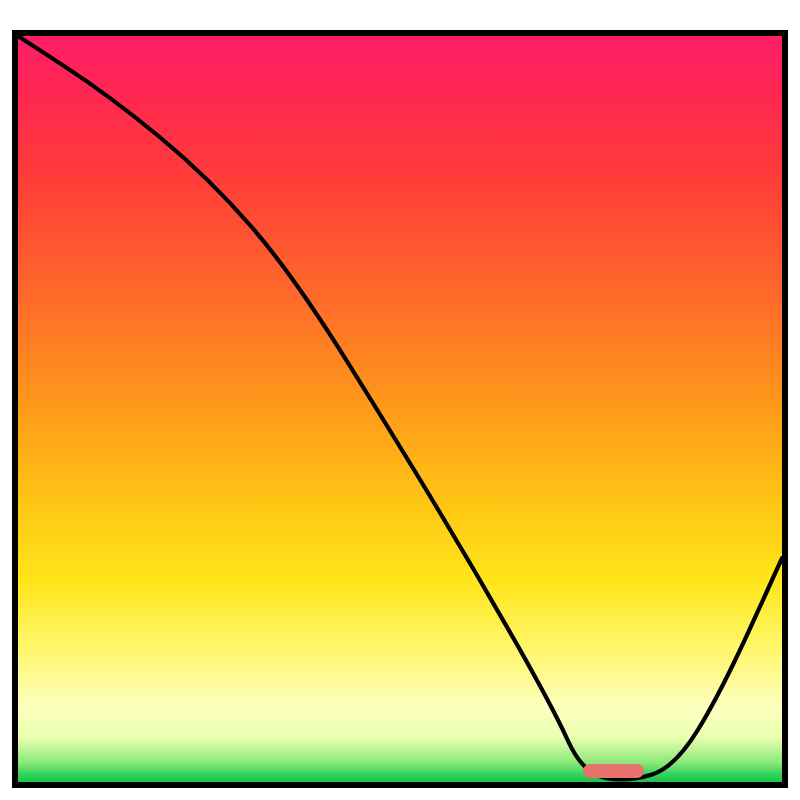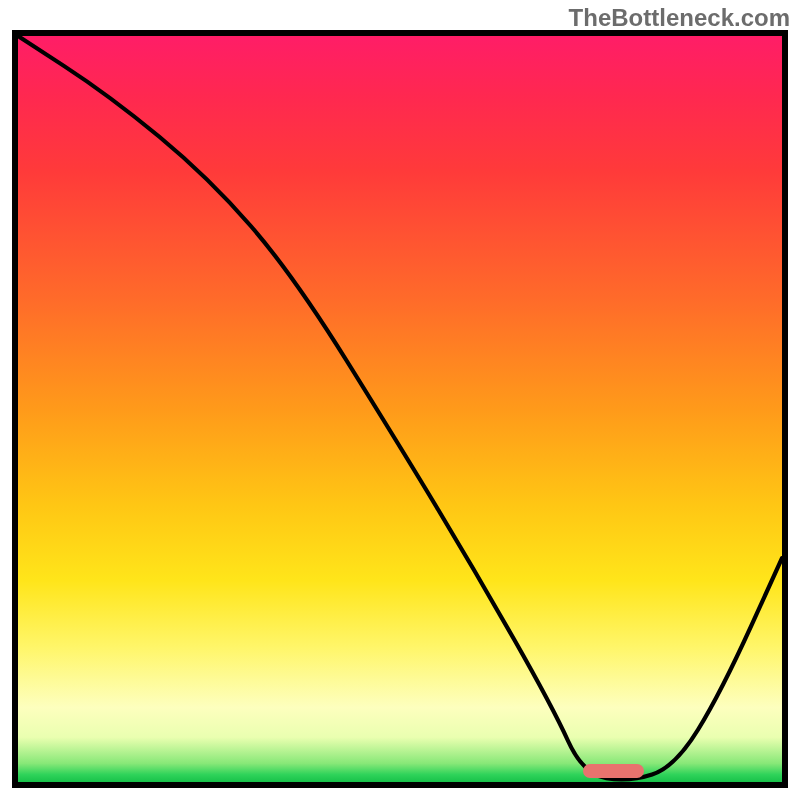--- a/index.html
+++ b/index.html
@@ -64,21 +64,20 @@
   .marker {
     position: absolute;
     background: #e8736e;
     border-radius: 7px;
   }
 </style>
 </head>
 <body>
 
 <div class="container">
-  <div class="watermark">TheBottleneck.com</div>
 
   <div class="plot-frame">
     <div class="gradient-bg"></div>
 
     <svg class="curve" viewBox="0 0 100 100" preserveAspectRatio="none">
       <path id="curve-path" fill="none" stroke="#000" stroke-width="0.55" stroke-linecap="round" stroke-linejoin="round" d="M 0 0 Q 0 0 6 4 Q 12 8 18.5 13.5 Q 25 19 30.5 25.5 Q 36 32 43 43.5 Q 50 55 55 63.5 Q 60 72 65 81 Q 70 90 72 94.5 Q 74 99 77 99.5 Q 80 100 83 99 Q 86 98 89 93 Q 92 88 96 79 T 100 70"></path>
     </svg>
 
     <div class="marker" id="optimal-marker" style="left: 565.36px; width: 61.12px; height: 14px; bottom: 4px; background: rgb(232, 115, 110);"></div>
   </div>

